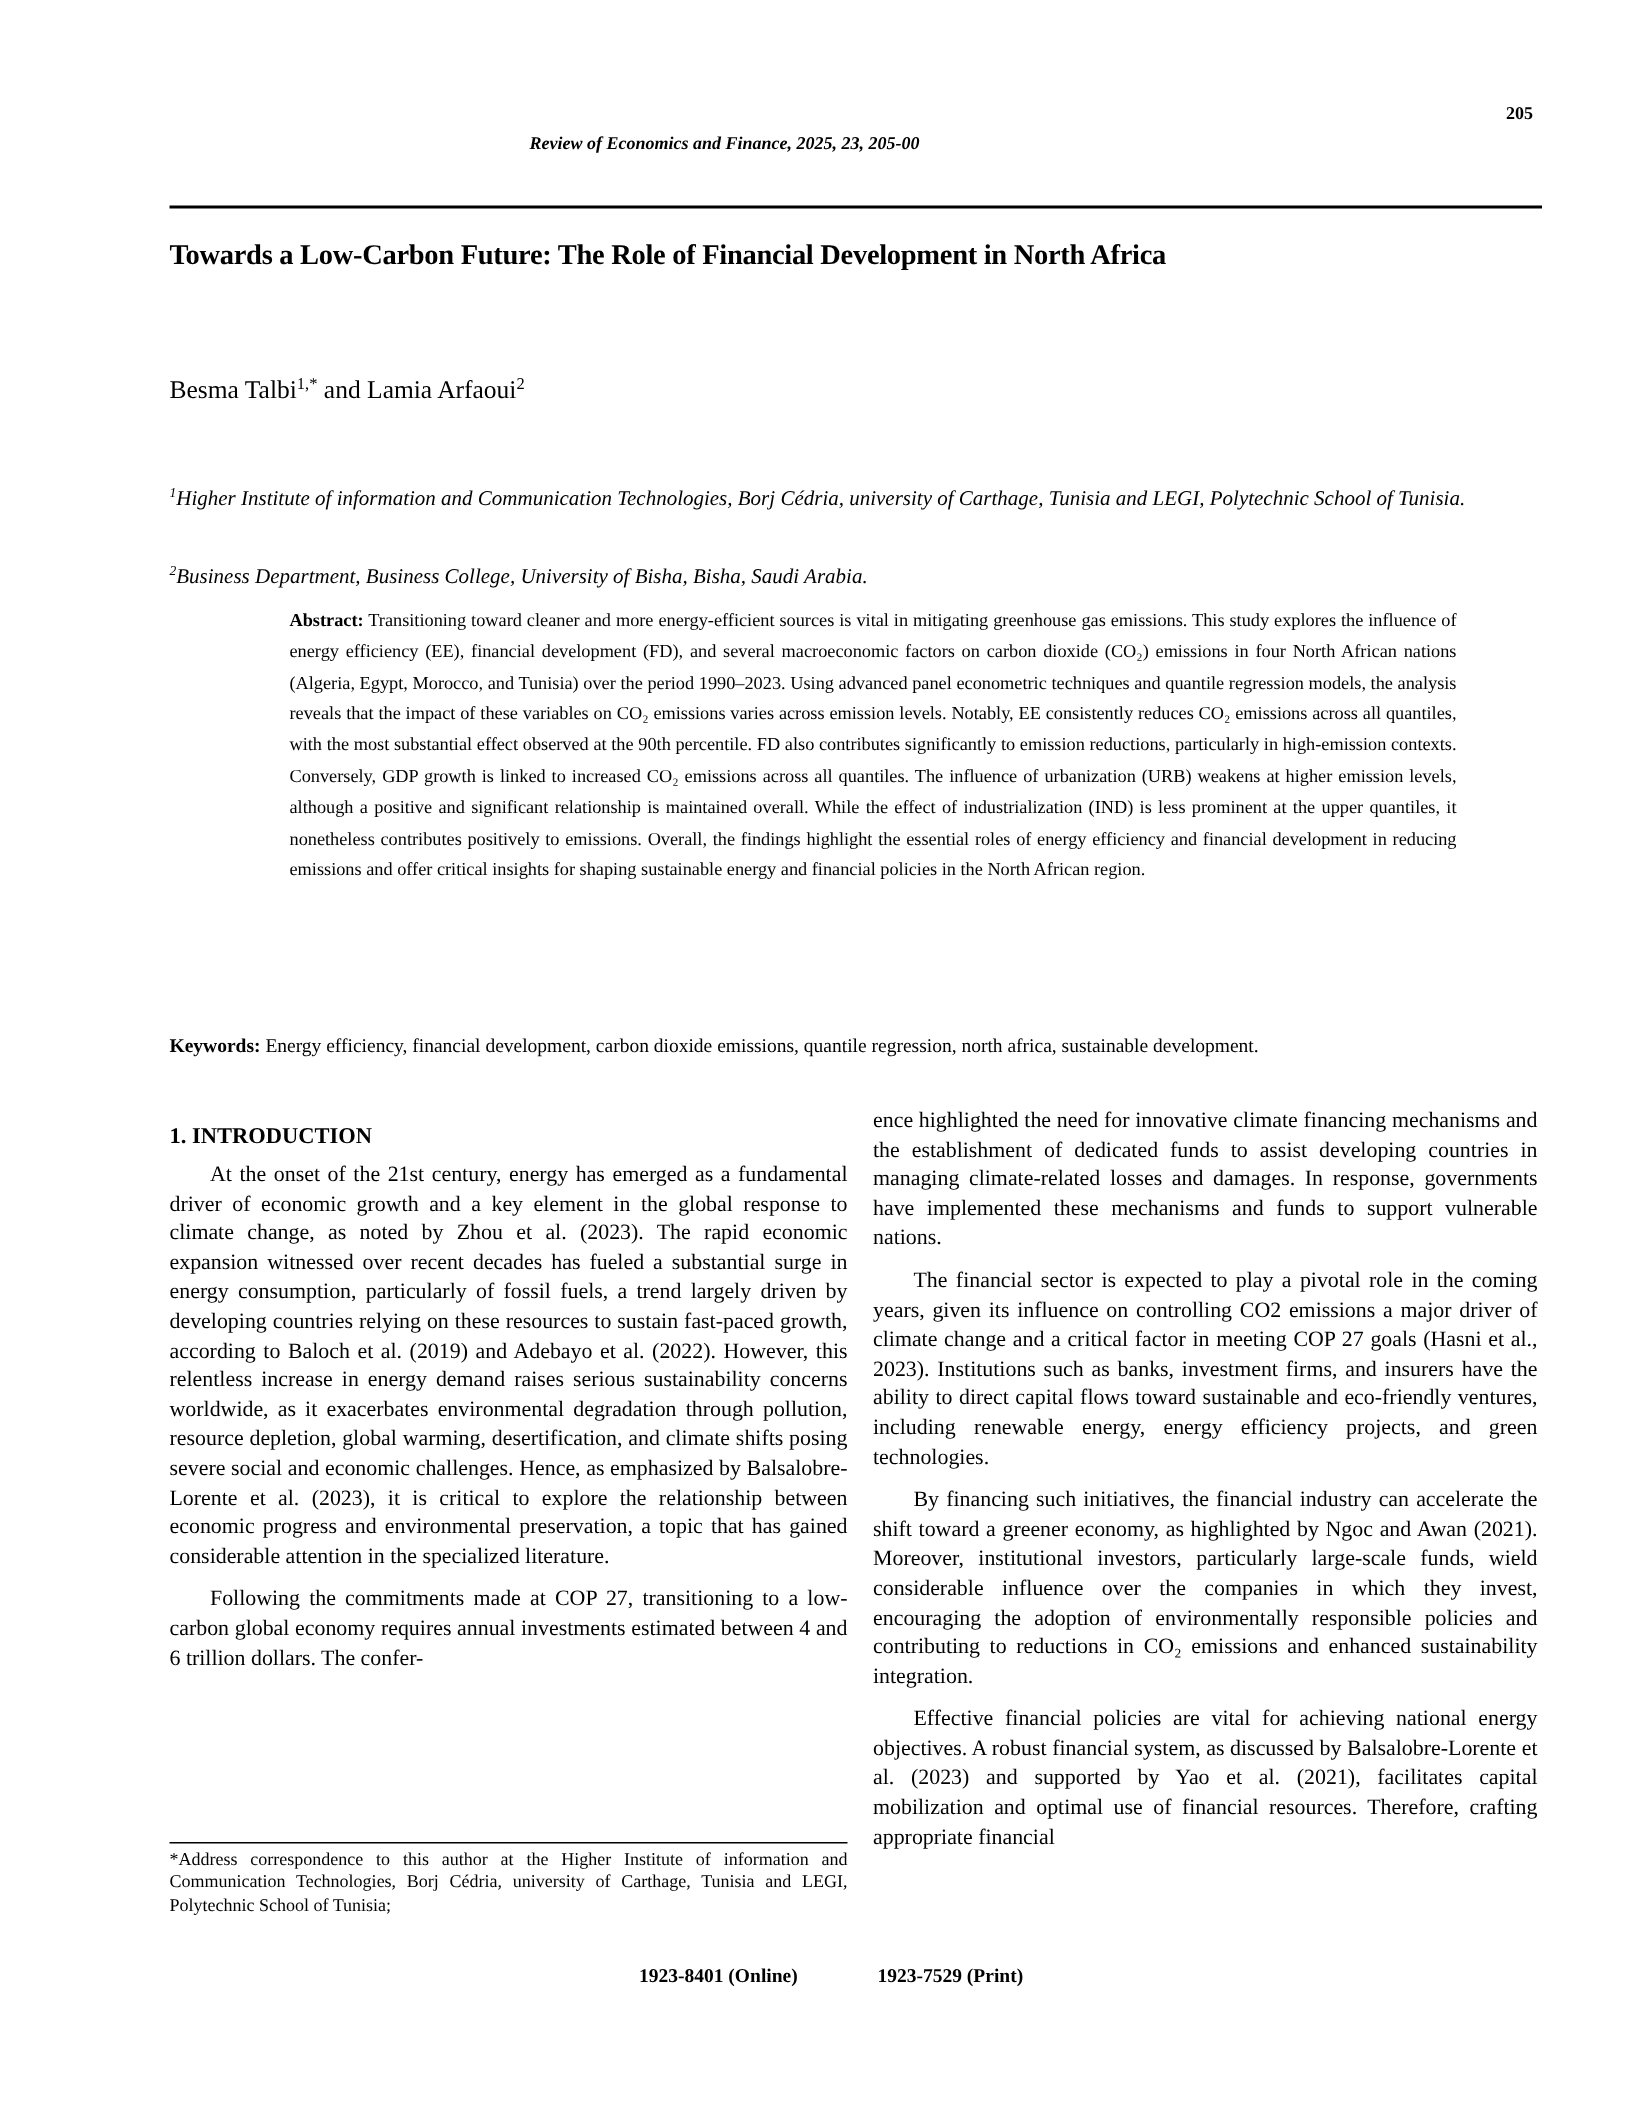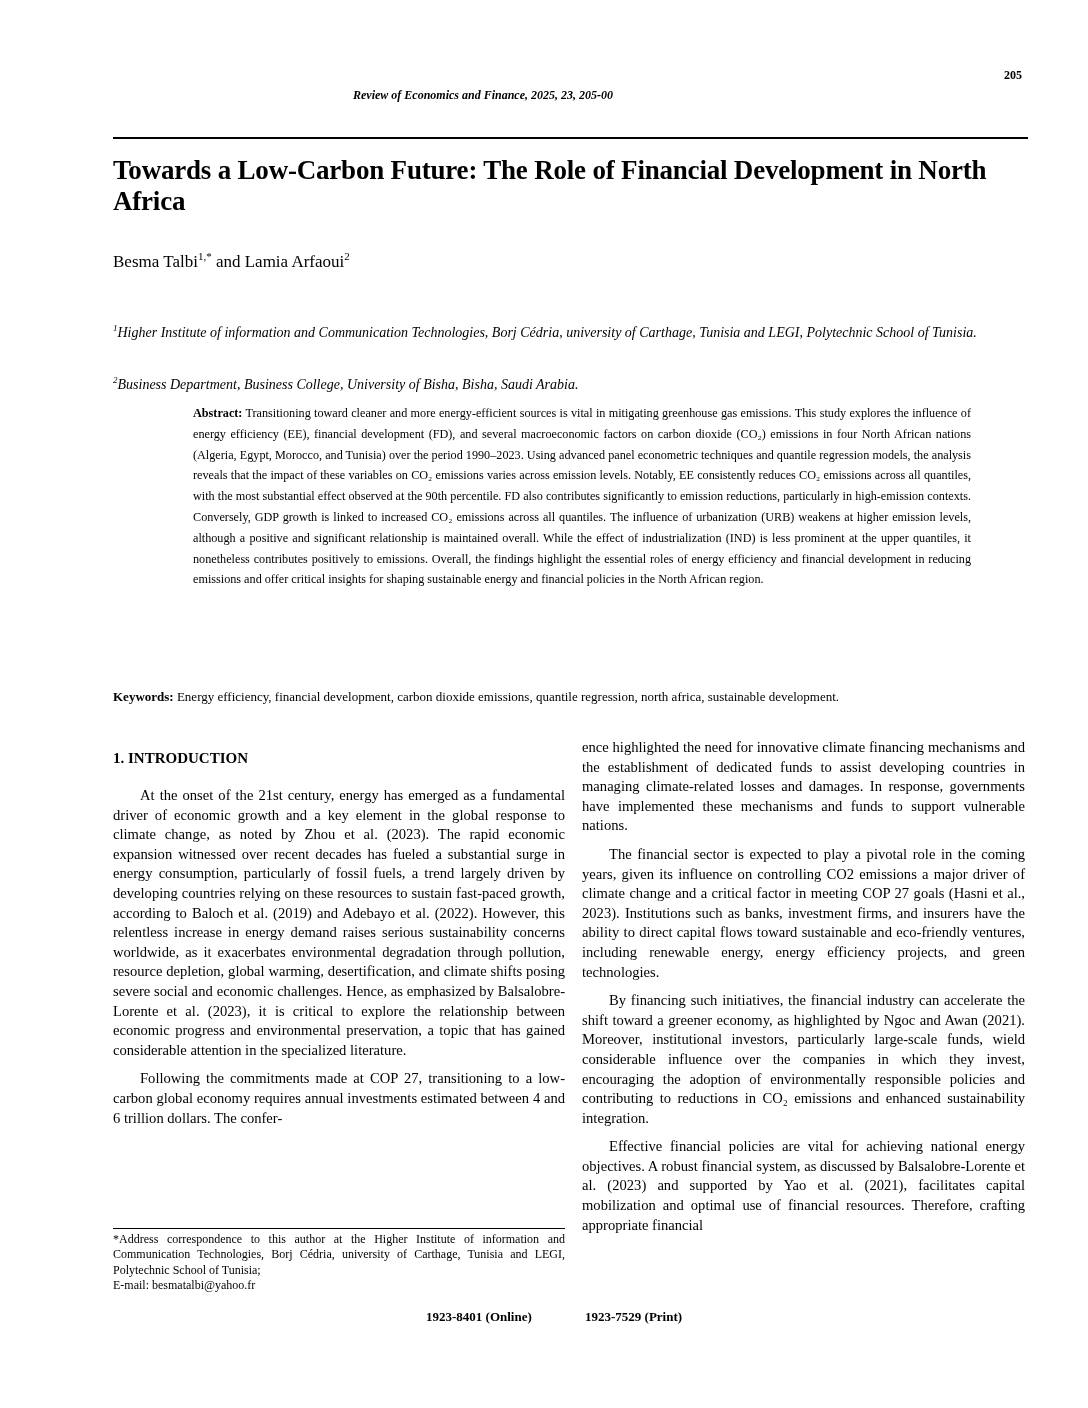--- a/index.html
+++ b/index.html
@@ -1,34 +1,34 @@
 <!DOCTYPE html>
 <html><head>
 <meta charset="utf-8">
 <style>
   html, body { margin: 0; padding: 0; background: #ffffff; }
   body { width: 1088px; height: 1408px; position: relative; overflow: hidden; color: #000; font-family: "Liberation Serif", serif; }
   .running-head { position: absolute; top: 64px; left: 0; width: 1088px; height: 20px; font-family: "Liberation Serif", serif; font-weight: bold; font-style: italic; font-size: 12px; }
   .running-head .journal { position: absolute; left: 353px; top: 4px; margin-top: 20px; }
   .running-head .pageno { position: absolute; left: 1004px; top: 4px; font-style: normal; }
   .top-rule { position: absolute; top: 137px; left: 113px; width: 915px; height: 2px; background: #000; }
-  .title { position: absolute; top: 155px; left: 113px; width: 925px; font-weight: bold; font-size: 27px; line-height: 31px; letter-spacing: -0.2px; }
+  .title { position: absolute; top: 155px; left: 113px; width: 925px; font-weight: bold; font-size: 19px; line-height: 31px; letter-spacing: -0.2px; }
   .authors { position: absolute; top: 250px; left: 113px; font-size: 17px; }
   .authors sup { font-size: 11px; }
   .affil { position: absolute; left: 113px; width: 920px; font-style: italic; font-size: 14px; line-height: 22px; margin-top: 12px; }
   .affil sup { font-size: 9px; }
   .affil1 { top: 305px; }
   .affil2 { top: 357px; }
   .abstract { position: absolute; top: 403px; left: 193px; width: 778px; font-size: 12.2px; line-height: 20.8px; text-align: justify; }
   .abstract b { font-weight: bold; }
   .keywords { position: absolute; top: 687px; left: 113px; width: 918px; font-size: 13px; line-height: 20px; text-align: justify; }
   .col { position: absolute; width: 455px; font-size: 14.6px; line-height: 19.6px; text-align: justify; }
   .col-left { top: 748px; left: 113px; width: 452px; }
   .col-right { top: 738px; left: 582px; width: 443px; }
-  .section-head { font-weight: bold; font-size: 15px; margin: 0 0 18px 0; line-height: 20px; }
+  .section-head { font-weight: bold; font-size: 15px; margin: 0 0 6px 0; line-height: 20px; }
   .col p { margin: 0 0 9px 0; text-indent: 27px; }
   .col p.noindent { text-indent: 0; }
   .footnote-rule { position: absolute; top: 1228px; left: 113px; width: 452px; height: 1px; background: #000; }
   .footnote { position: absolute; top: 1232px; left: 113px; width: 452px; font-size: 12px; line-height: 15.4px; text-align: justify; }
   .issn { position: absolute; top: 1309px; font-weight: bold; font-size: 13px; }
   .issn-online { left: 426px; }
   .issn-print { left: 585px; }
 </style>
 </head>
 <body>
@@ -69,17 +69,16 @@
 <div class="col col-right">
   <p class="noindent">ence highlighted the need for innovative climate financing mechanisms and the establishment of dedicated funds to assist developing countries in managing climate-related losses and damages. In response, governments have implemented these mechanisms and funds to support vulnerable nations.</p>
   <p>The financial sector is expected to play a pivotal role in the coming years, given its influence on controlling CO2 emissions a major driver of climate change and a critical factor in meeting COP 27 goals (Hasni et al., 2023). Institutions such as banks, investment firms, and insurers have the ability to direct capital flows toward sustainable and eco-friendly ventures, including renewable energy, energy efficiency projects, and green technologies.</p>
   <p>By financing such initiatives, the financial industry can accelerate the shift toward a greener economy, as highlighted by Ngoc and Awan (2021). Moreover, institutional investors, particularly large-scale funds, wield considerable influence over the companies in which they invest, encouraging the adoption of environmentally responsible policies and contributing to reductions in CO₂ emissions and enhanced sustainability integration.</p>
   <p>Effective financial policies are vital for achieving national energy objectives. A robust financial system, as discussed by Balsalobre-Lorente et al. (2023) and supported by Yao et al. (2021), facilitates capital mobilization and optimal use of financial resources. Therefore, crafting appropriate financial</p>
 </div>
 
 <div class="footnote-rule"></div>
 <div class="footnote">
   <div>*Address correspondence to this author at the Higher Institute of information and Communication Technologies, Borj Cédria, university of Carthage, Tunisia and LEGI, Polytechnic School of Tunisia;</div>
-  <div><span>E-mail: </span><span>besmatalbi@yahoo.fr</span></div>
 </div>
 
 <div class="issn issn-online">1923-8401 (Online)</div>
 <div class="issn issn-print">1923-7529 (Print)</div>
 
 </body></html>

